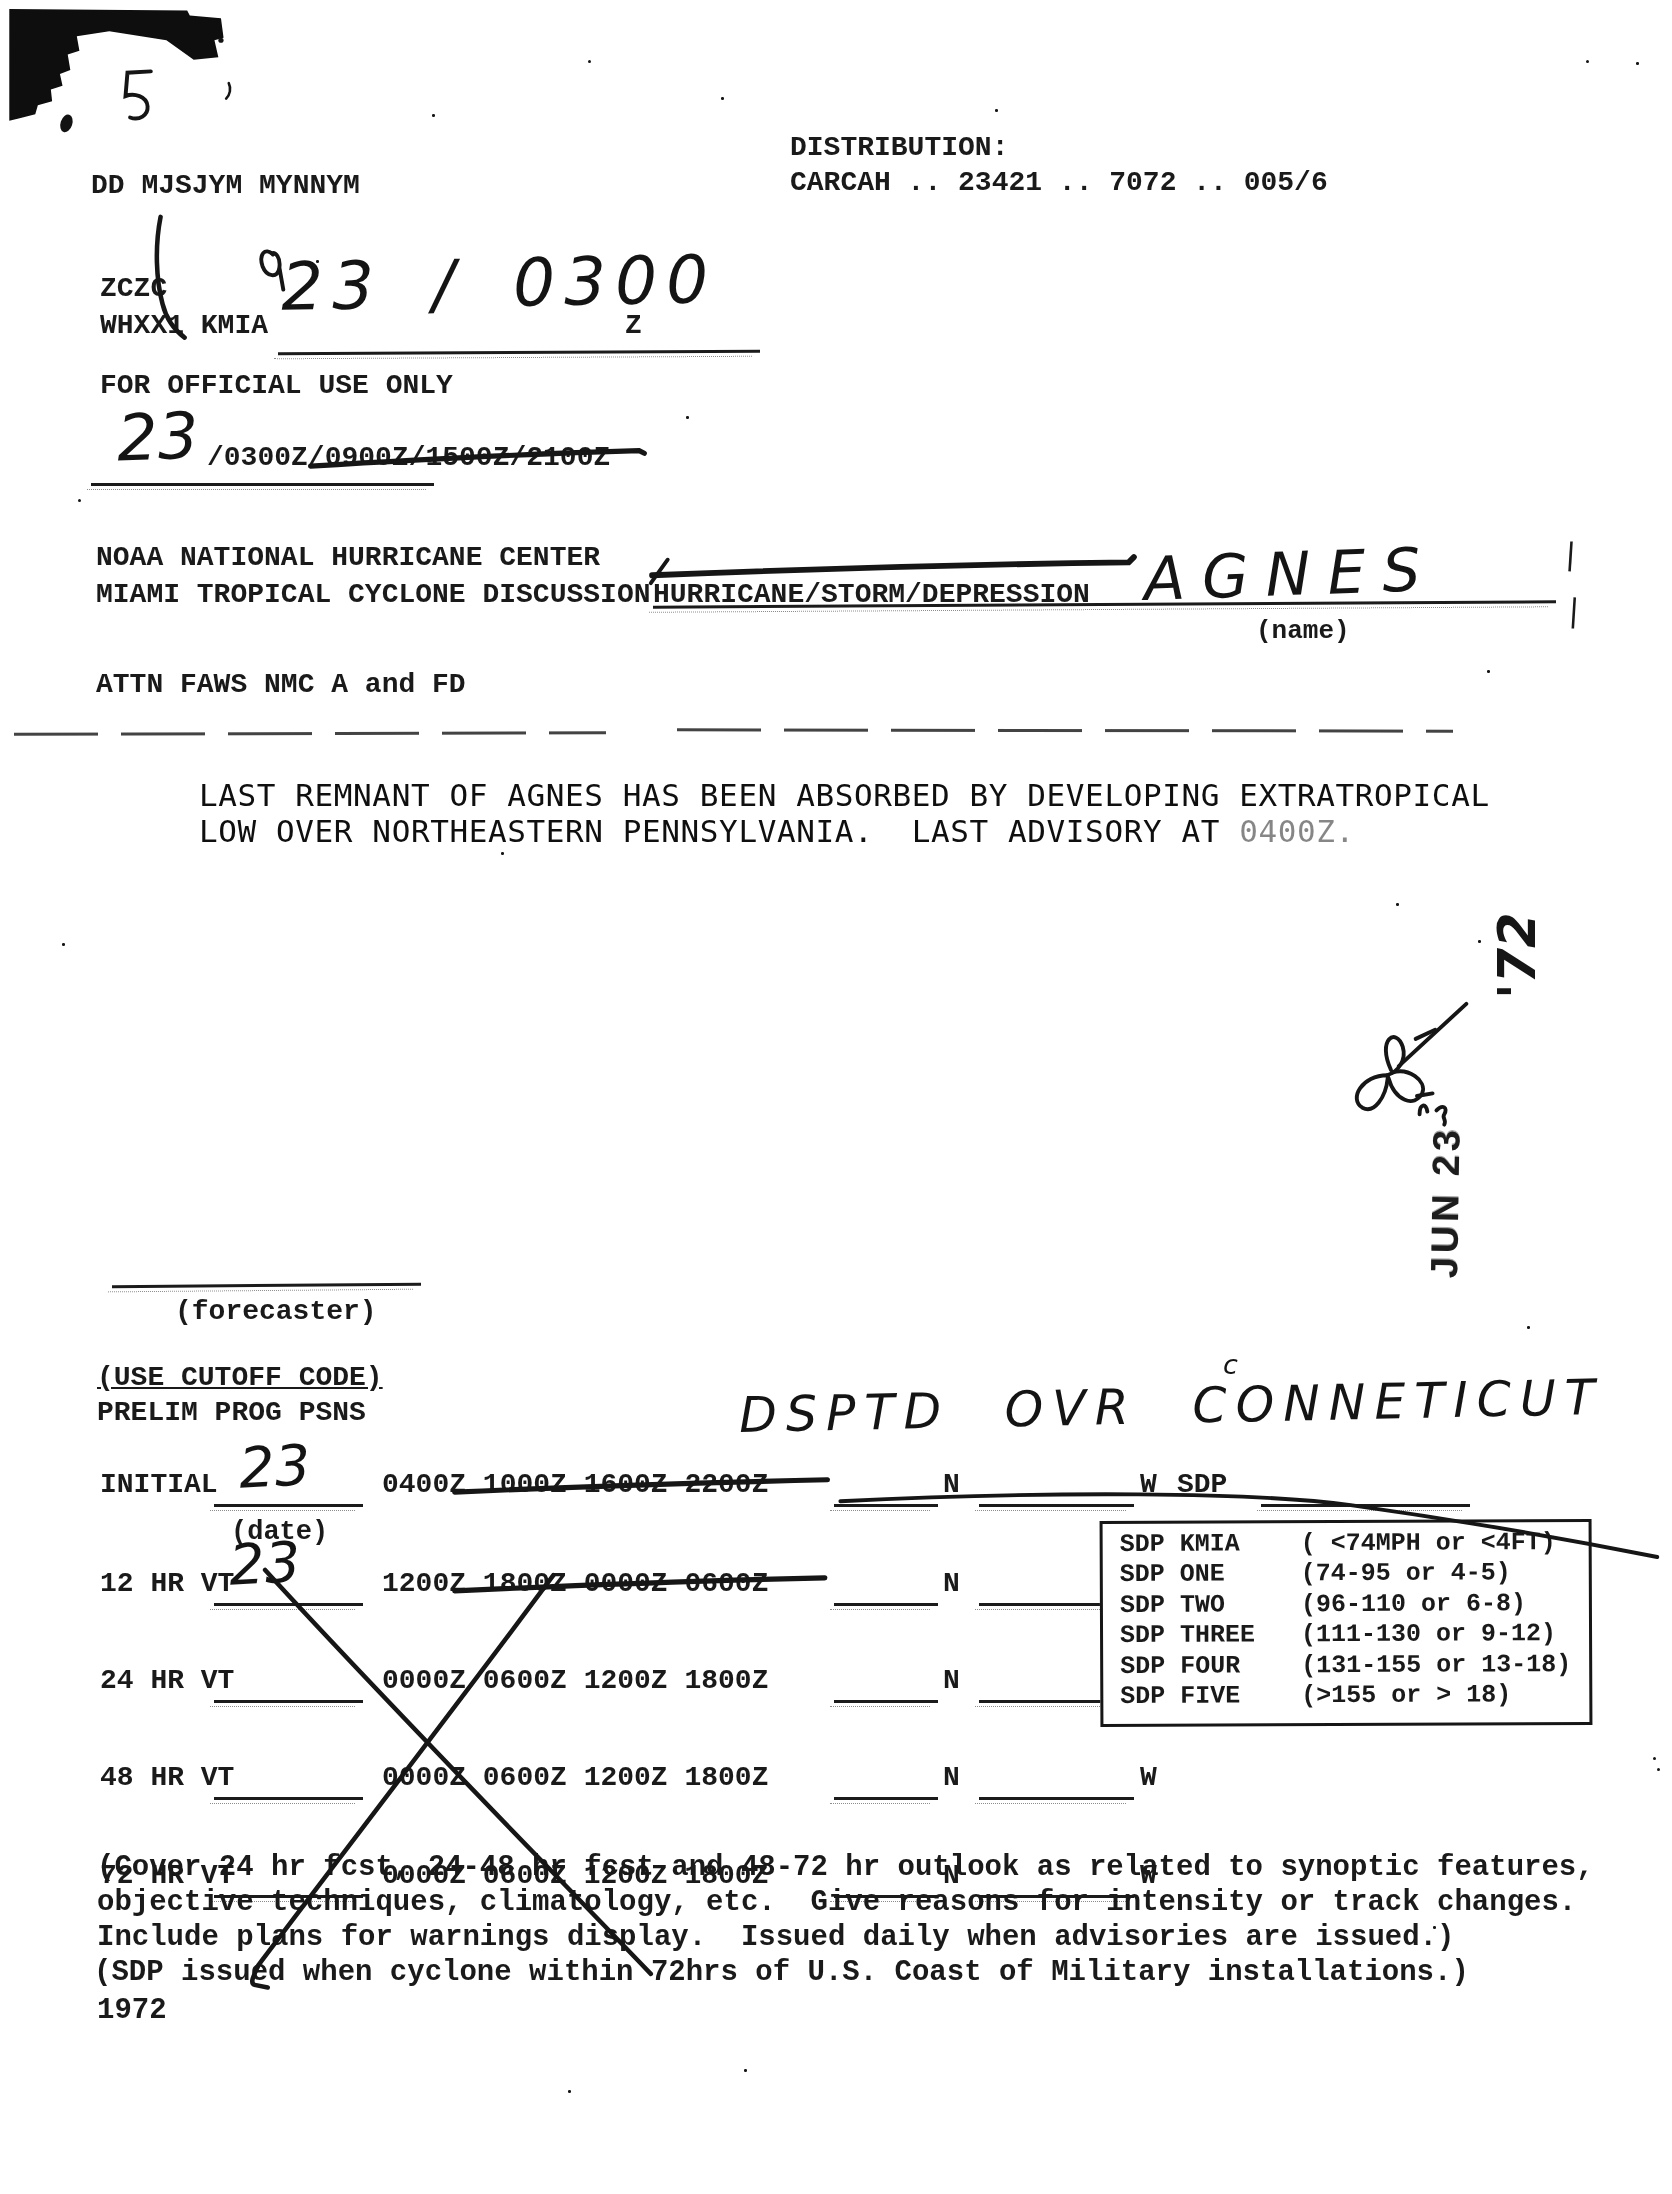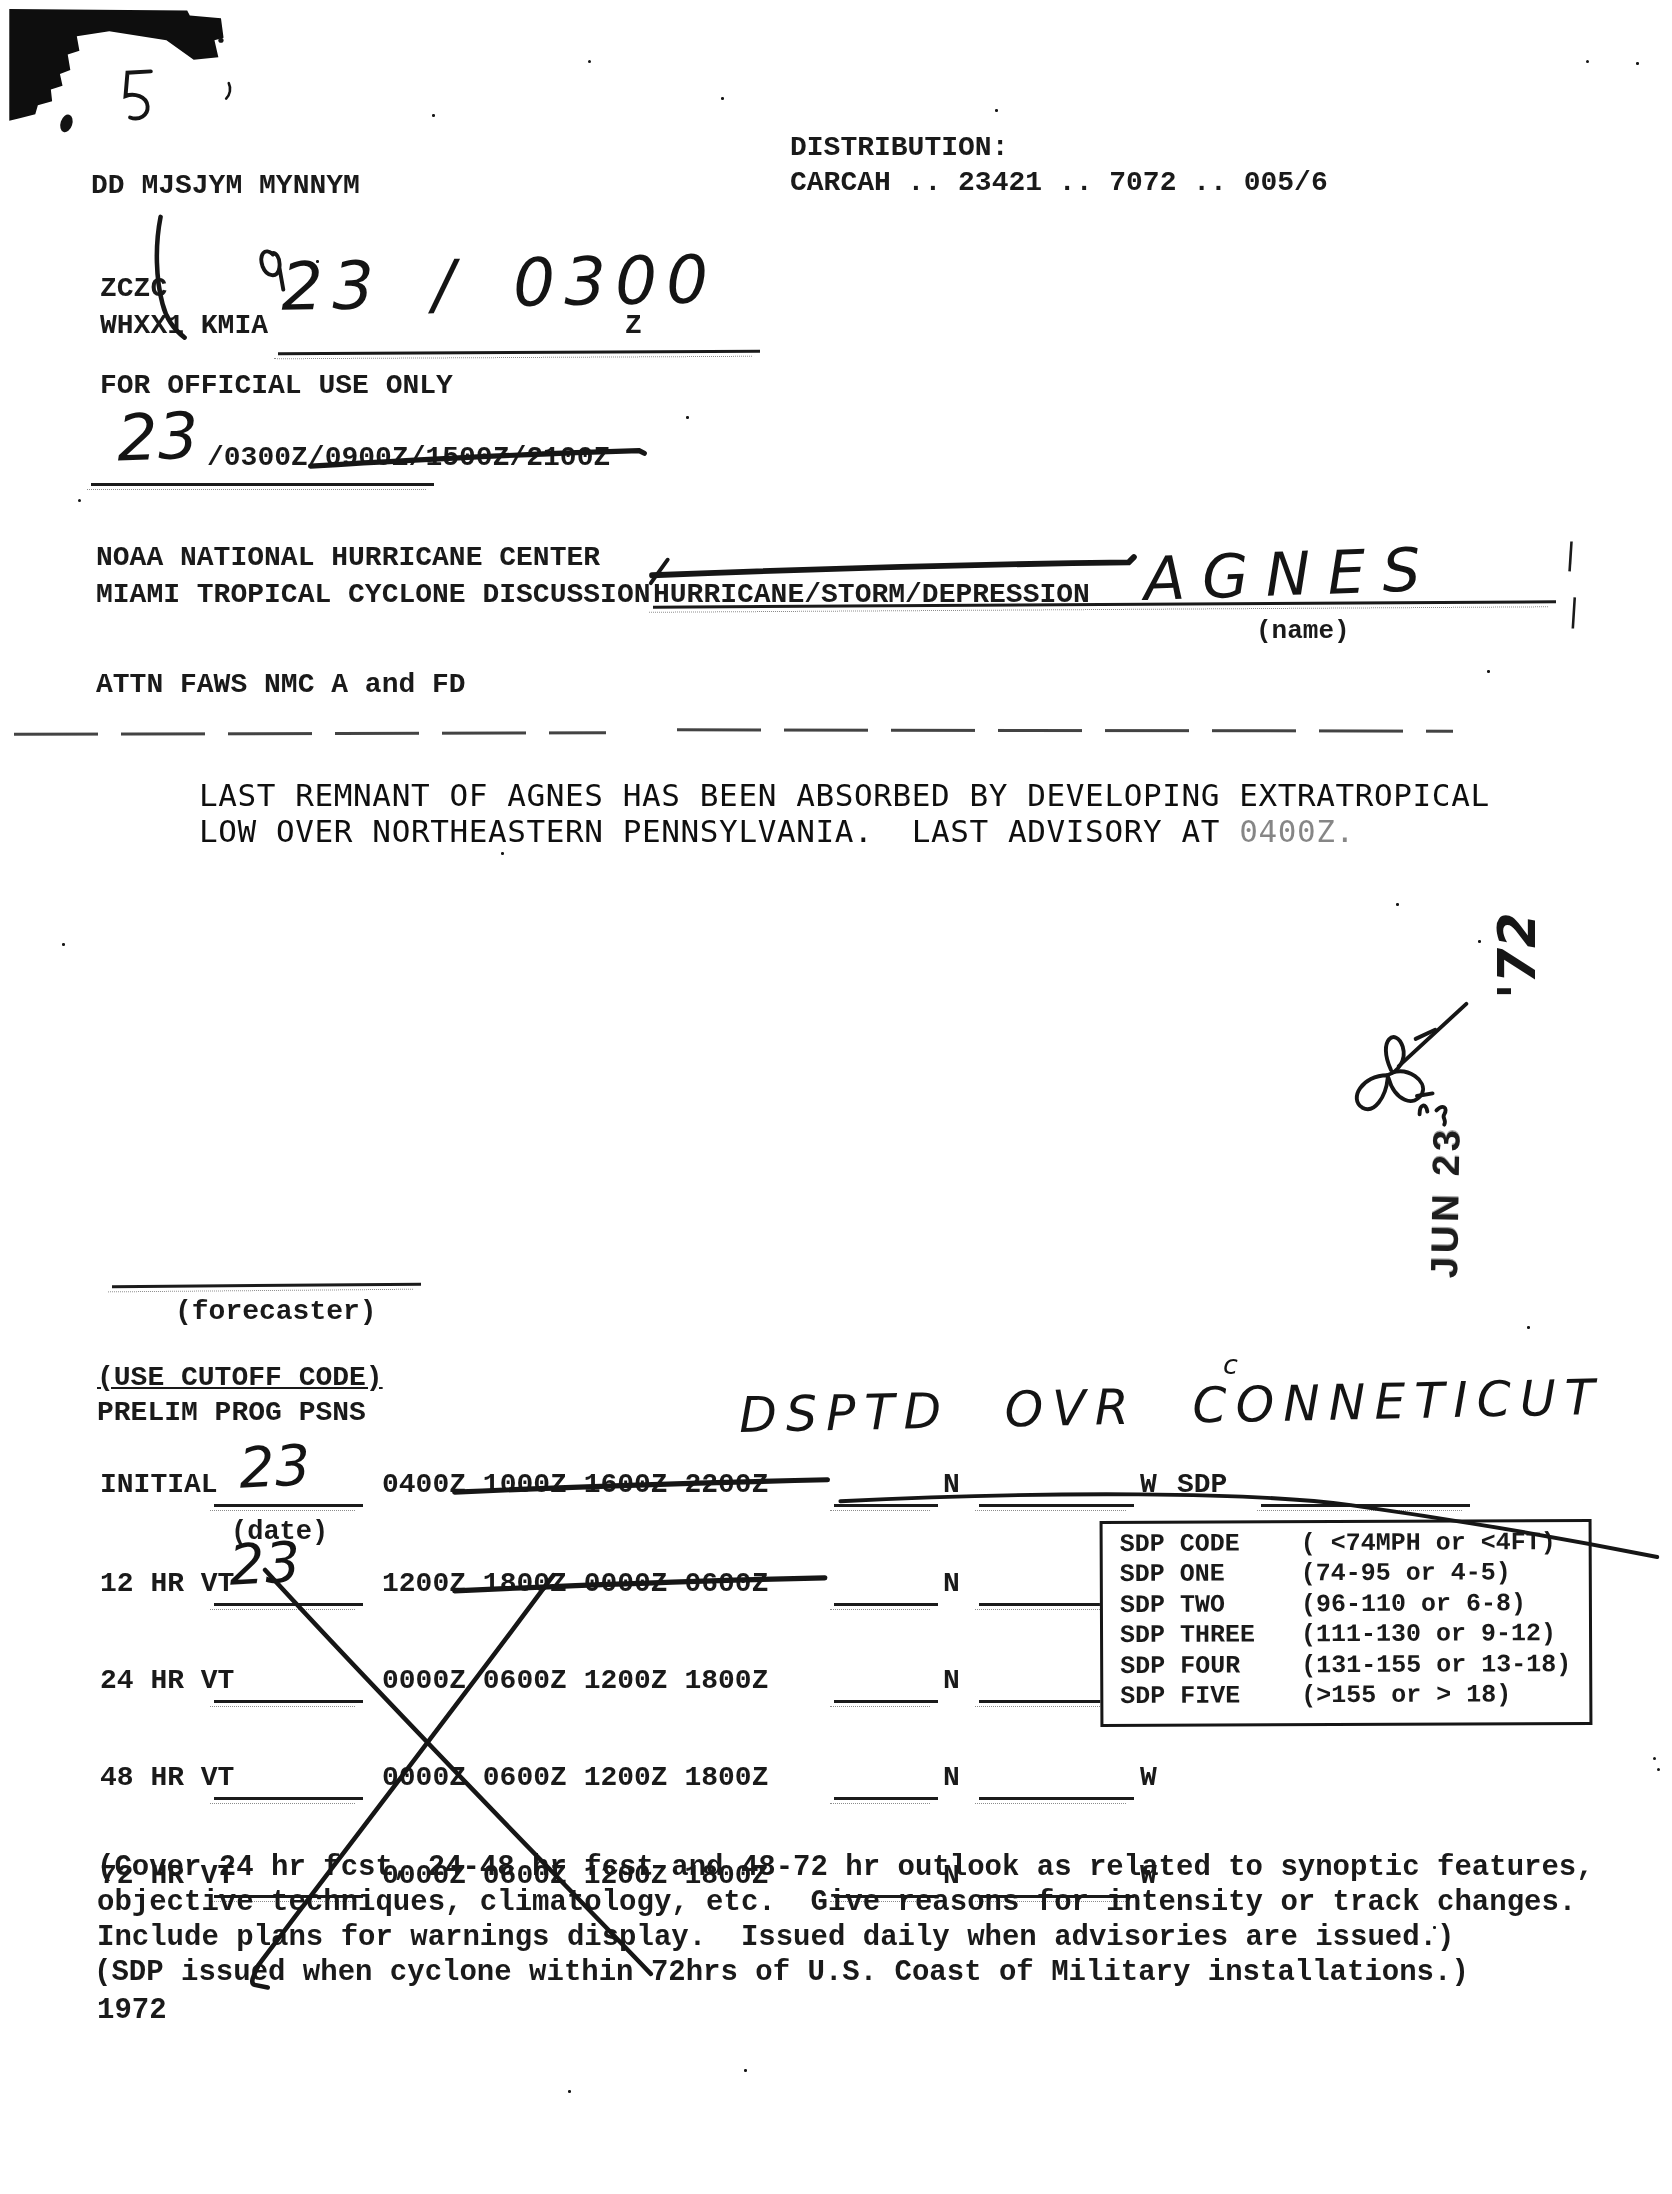--- a/index.html
+++ b/index.html
@@ -114,21 +114,21 @@
 
   <div class="tw" style="left:100px;top:1860px;">72 HR VT</div>
   <div class="tline" style="left:214px;top:1895px;width:149px;"></div>
   <div class="tw" style="left:382px;top:1860px;">0000Z 0600Z 1200Z 1800Z</div>
   <div class="tline" style="left:834px;top:1895px;width:104px;"></div>
   <div class="tw" style="left:943px;top:1860px;">N</div>
   <div class="tline" style="left:979px;top:1895px;width:155px;"></div>
   <div class="tw" style="left:1140px;top:1860px;">W</div>
 
   <div class="sdpbox" style="left:1100px;top:1520px;width:486px;height:195px;padding-top:5.2px;">
-    <div class="sdprow"><span class="sdpcode">SDP CODE</span><span>( &lt;74MPH or &lt;4FT)</span></div>
+    <div class="sdprow"><span class="sdpcode">SDP KMIA</span><span>( &lt;74MPH or &lt;4FT)</span></div>
     <div class="sdprow"><span class="sdpcode">SDP ONE</span><span>(74-95 or 4-5)</span></div>
     <div class="sdprow"><span class="sdpcode">SDP TWO</span><span>(96-110 or 6-8)</span></div>
     <div class="sdprow"><span class="sdpcode">SDP THREE</span><span>(111-130 or 9-12)</span></div>
     <div class="sdprow"><span class="sdpcode">SDP FOUR</span><span>(131-155 or 13-18)</span></div>
     <div class="sdprow"><span class="sdpcode">SDP FIVE</span><span>(&gt;155 or &gt; 18)</span></div>
   </div>
 
   <div class="tw" style="left:97px;top:1851px;font-size:29px;">(Cover 24 hr fcst, 24-48 hr fcst and 48-72 hr outlook as related to synoptic features,</div>
   <div class="tw" style="left:97px;top:1886px;font-size:29px;">objective techniques, climatology, etc.  Give reasons for intensity or track changes.</div>
   <div class="tw" style="left:97px;top:1921px;font-size:29px;">Include plans for warnings display.  Issued daily when advisories are issued.)</div>

